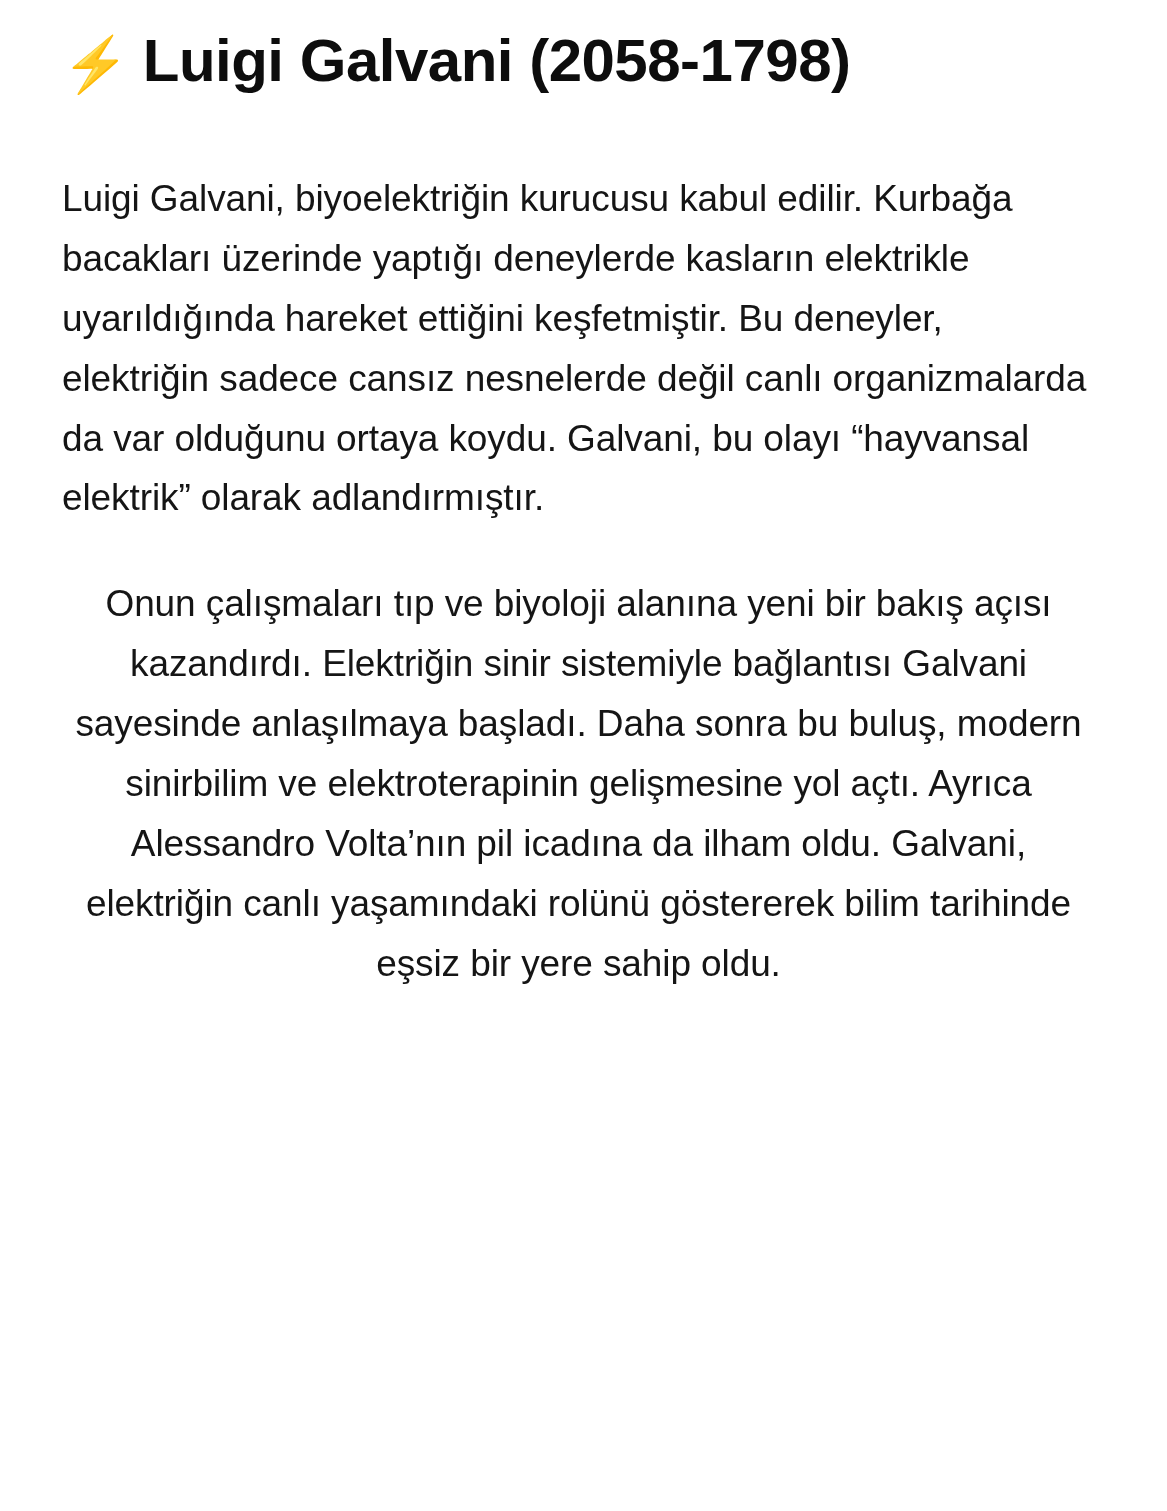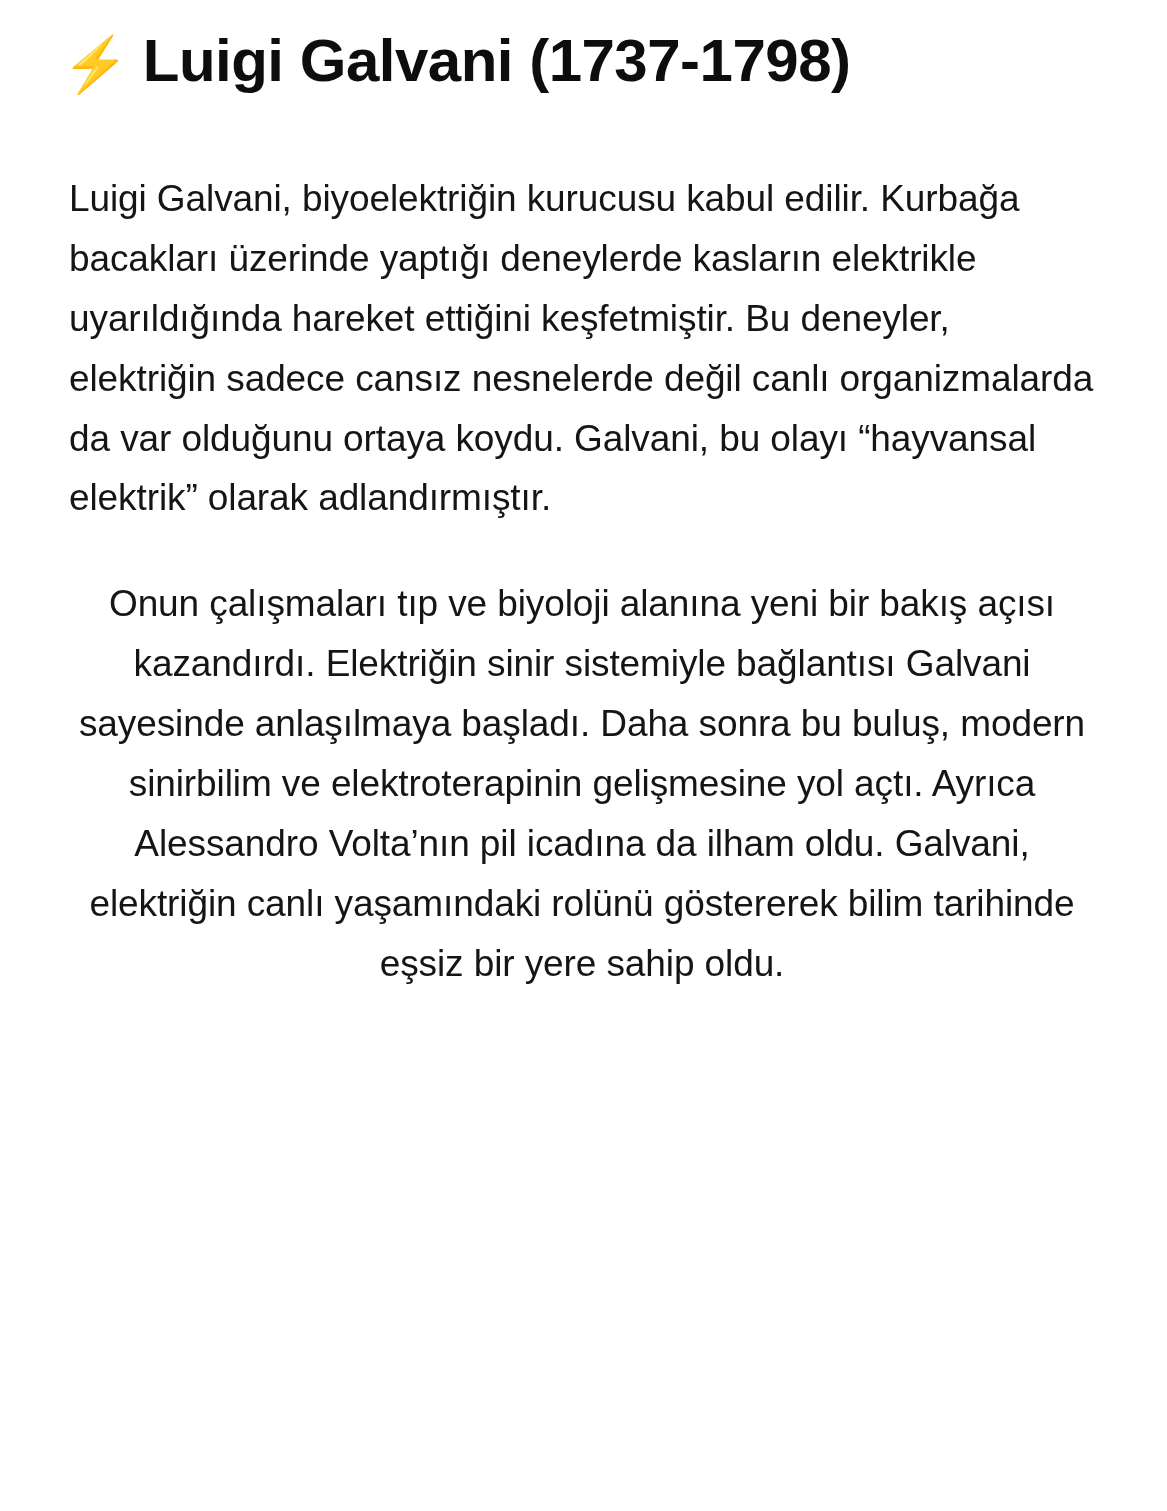--- a/index.html
+++ b/index.html
@@ -40,32 +40,32 @@
   }
   .body-text {
     margin-top: 72px;
   }
   .paragraph {
     font-size: 37px;
     line-height: 1.62;
     font-weight: 400;
     color: #151515;
     letter-spacing: -0.1px;
-    margin: 0 0 46px 7px;
+    margin: 0 0 46px 0;
     max-width: 1040px;
   }
   .paragraph:last-child { margin-bottom: 0; text-align: center; }
 </style>
 </head>
 <body>
 
 <div class="page">
 
   <h1 class="title">
-    <span class="bolt">⚡</span><span>Luigi Galvani (1737-1798)</span>
+    <span class="bolt">⚡</span><span>Luigi Galvani (2058-1798)</span>
   </h1>
 
   <div class="body-text">
     <p class="paragraph">Luigi Galvani, biyoelektriğin kurucusu kabul edilir. Kurbağa bacakları üzerinde yaptığı deneylerde kasların elektrikle uyarıldığında hareket ettiğini keşfetmiştir. Bu deneyler, elektriğin sadece cansız nesnelerde değil canlı organizmalarda da var olduğunu ortaya koydu. Galvani, bu olayı “hayvansal elektrik” olarak adlandırmıştır.</p>
     <p class="paragraph">Onun çalışmaları tıp ve biyoloji alanına yeni bir bakış açısı kazandırdı. Elektriğin sinir sistemiyle bağlantısı Galvani sayesinde anlaşılmaya başladı. Daha sonra bu buluş, modern sinirbilim ve elektroterapinin gelişmesine yol açtı. Ayrıca Alessandro Volta’nın pil icadına da ilham oldu. Galvani, elektriğin canlı yaşamındaki rolünü göstererek bilim tarihinde eşsiz bir yere sahip oldu.</p>
   </div>
 
 </div>
 
 </body></html>

